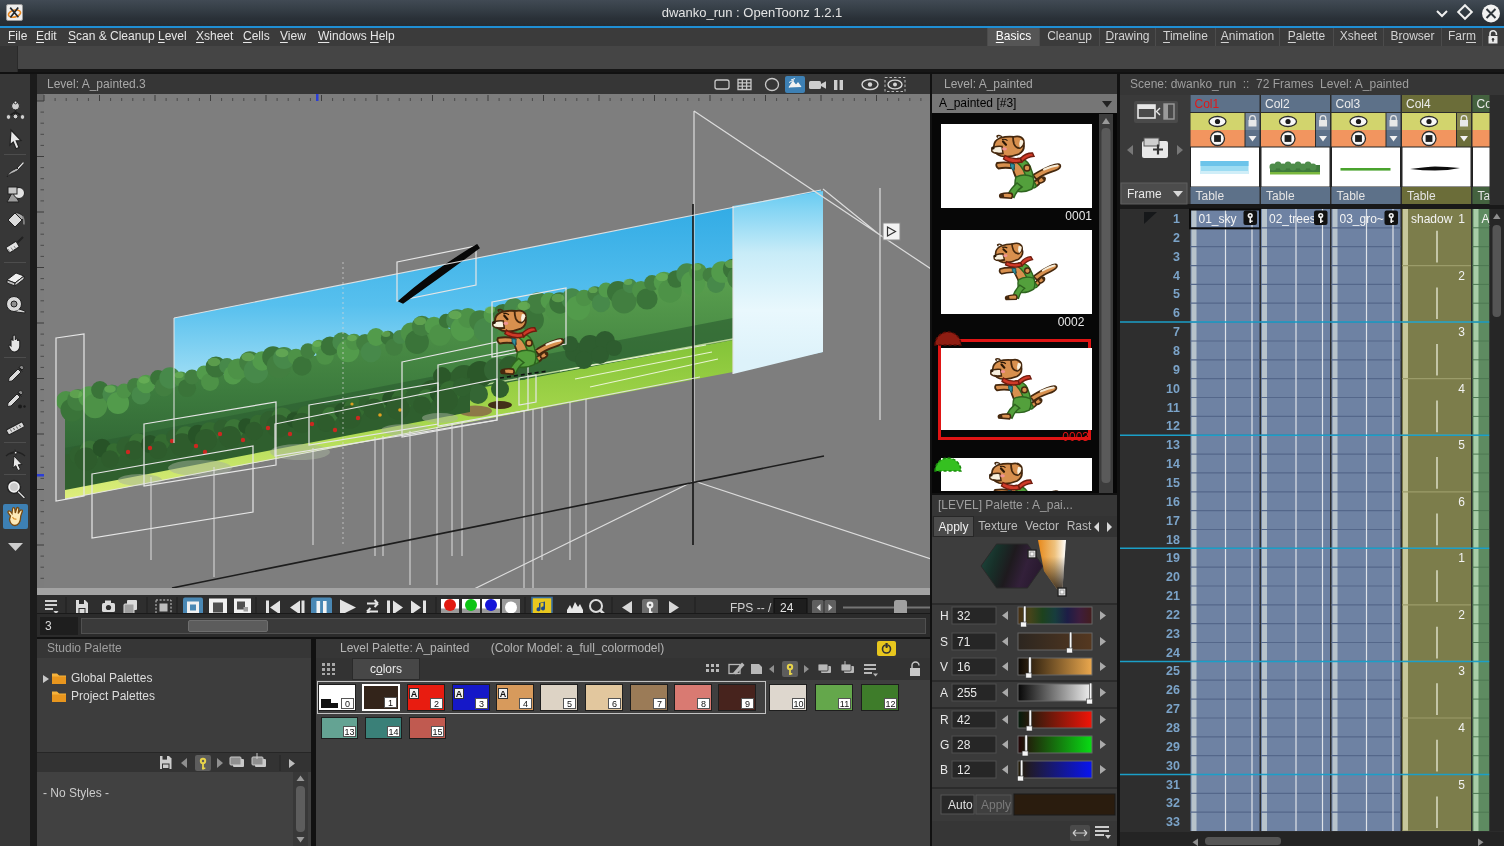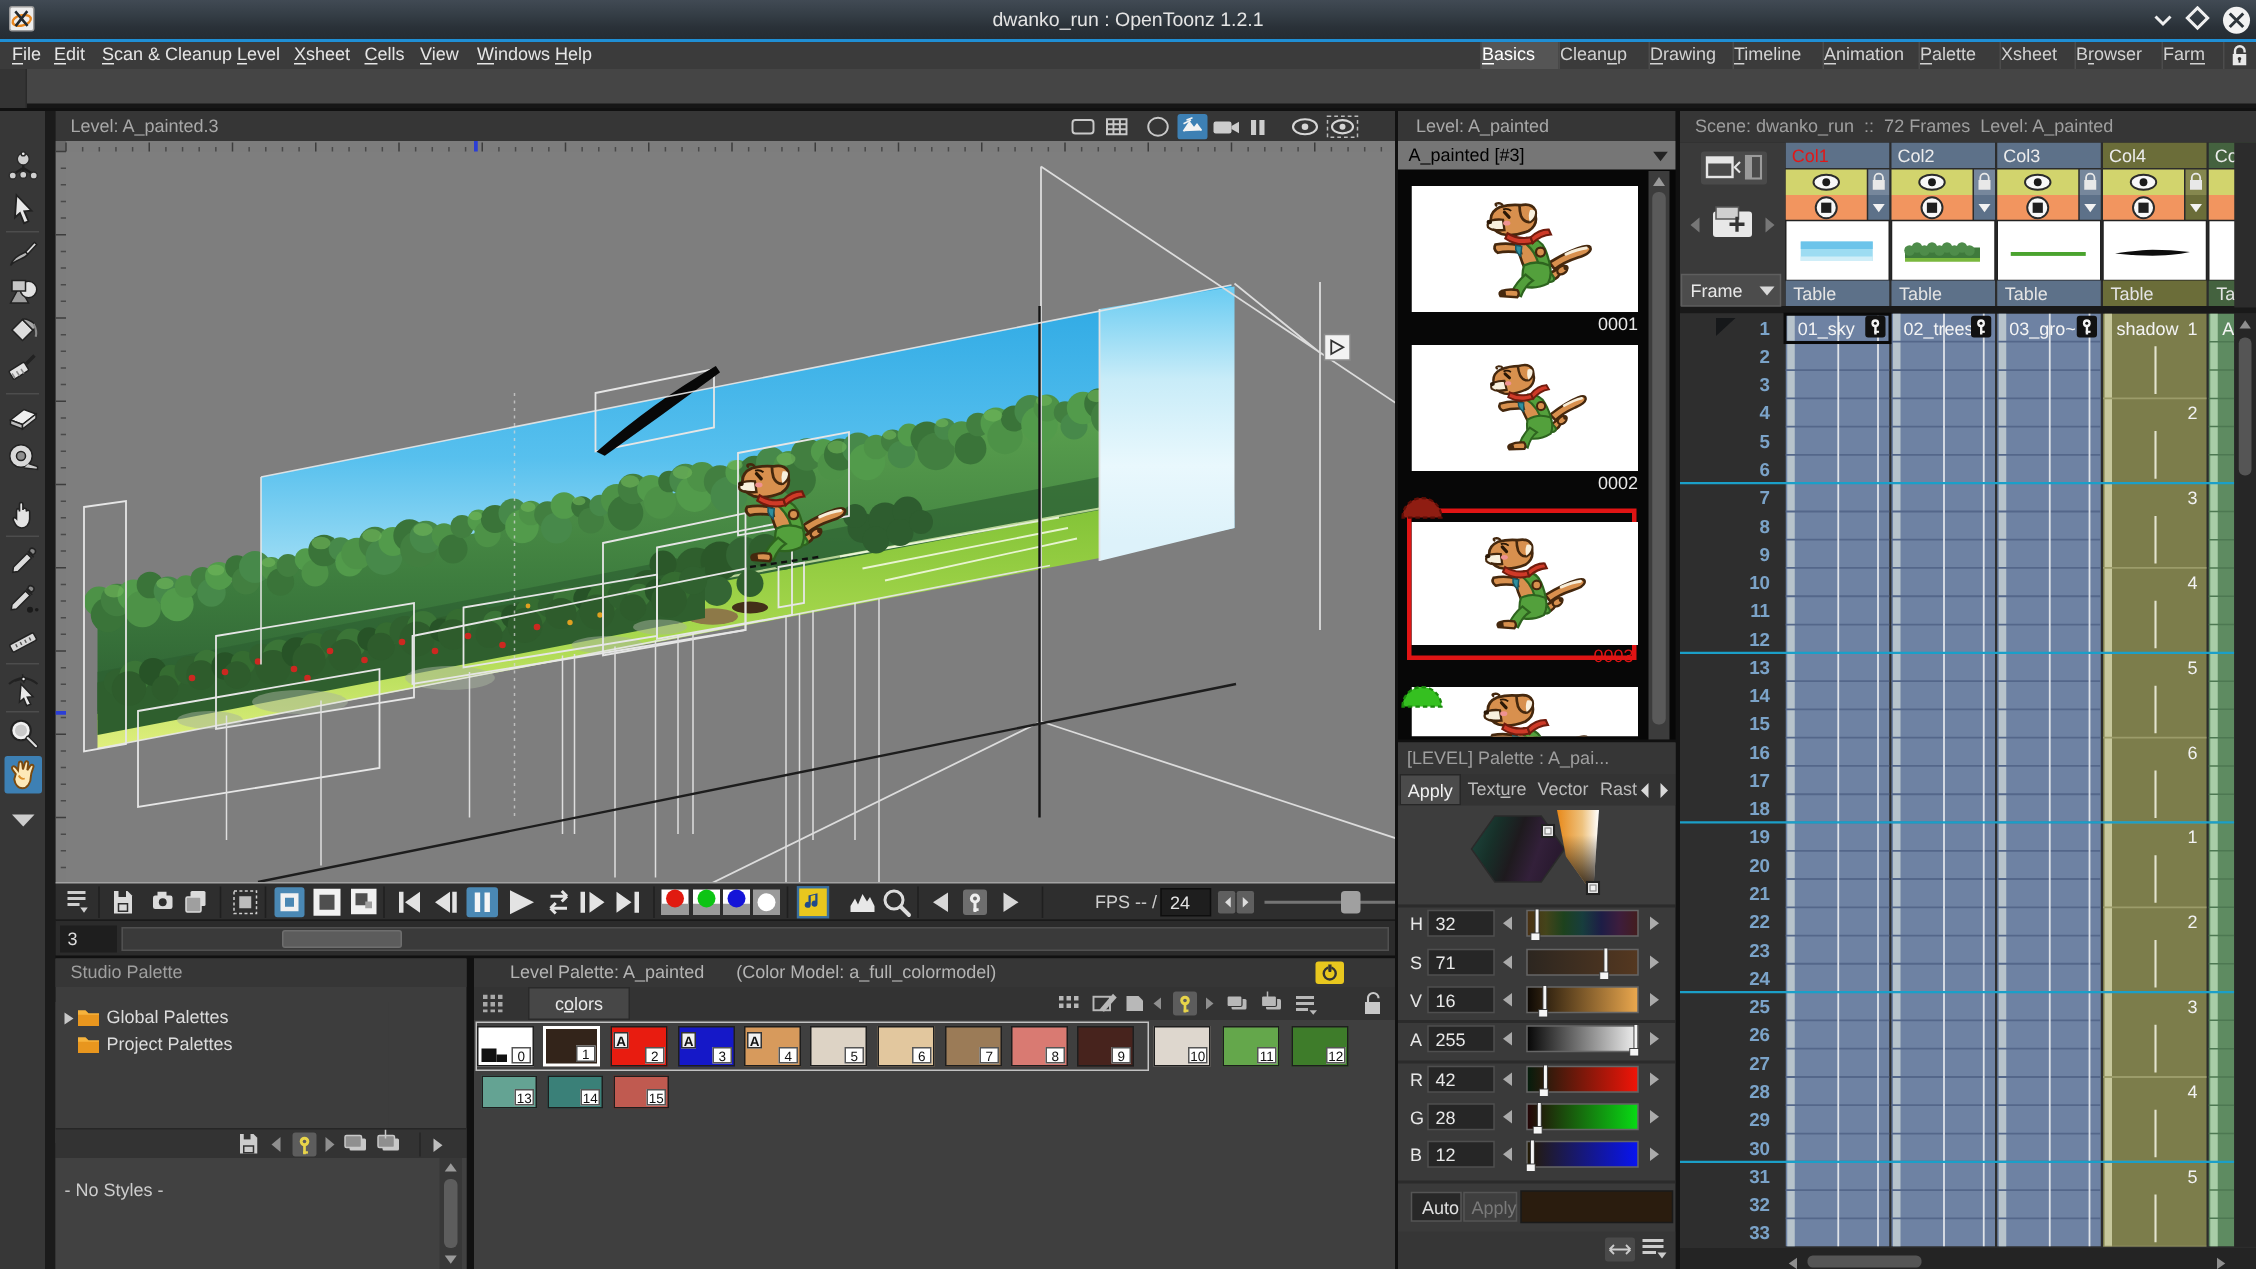--- a/index.html
+++ b/index.html
@@ -9,21 +9,21 @@
   svg { display:block; }
   
   #titlebar { left:0; top:0; width:1504px; height:26px;
     background:linear-gradient(#414a54,#343d45 40%,#2a3138 70%,#252c33); }
   #titlebar .ttl { width:100%; text-align:center; color:#e4e4e4; font-size:13px; line-height:25px; }
   #appicon { left:6px; top:4px; width:17px; height:17px; background:#ededed; border:1px solid #9a9a9a; border-radius:2px; }
   #blueline { left:0; top:26px; width:1504px; height:2px; background:#1f8fd5; }
   #menubar { left:0; top:28px; width:1504px; height:18px; background:#3b3b3b; color:#e6e6e6; font-size:12px; }
   #menubar .m { position:absolute; top:1px; }
   #menubar u { text-decoration:underline; text-underline-offset:2px; }
-  .roomtab { position:absolute; top:0; height:18px; line-height:17px; text-align:left; color:#d2d2d2; font-size:12px; border-left:1px solid #4c4c4c; }
+  .roomtab { position:absolute; top:0; height:18px; line-height:17px; text-align:center; color:#d2d2d2; font-size:12px; border-left:1px solid #4c4c4c; }
   .roomtab.active { background:#555555; color:#fff; }
   #toolrow { left:0; top:46px; width:1504px; height:26px; background:#454545; border-bottom:3px solid #161616; }
   #toolrow .lsq { position:absolute; left:0; top:0; width:18px; height:26px; background:#343434; border-right:1px solid #2a2a2a; }
   
   #tools { left:0; top:74px; width:30px; height:772px; background:#373737; }
   #toolgap { left:30px; top:74px; width:7px; height:772px; background:#1b1b1b; }
   .tool { position:absolute; left:3px; width:25px; height:25px; }
   .tool.sel { background:#3d80b4; border-radius:2px; }
   .tsep { position:absolute; left:4px; width:22px; height:1px; background:#4d4d4d; }
   
@@ -540,21 +540,21 @@
   <g id="rulers">
 <rect x="44" y="94" width="886" height="7" fill="#7d7d7d"></rect>
 <rect x="37" y="101" width="7" height="487" fill="#7d7d7d"></rect>
 <rect x="37" y="94" width="7" height="7" fill="#6a6a6a"></rect>
 <path d="M55.1,98 V101 M66.2,98 V101 M77.3,98 V101 M88.4,98 V101 M110.6,98 V101 M121.7,98 V101 M132.8,98 V101 M143.9,98 V101 M166.1,98 V101 M177.2,98 V101 M188.3,98 V101 M199.4,98 V101 M221.6,98 V101 M232.7,98 V101 M243.8,98 V101 M254.9,98 V101 M277.1,98 V101 M288.2,98 V101 M299.3,98 V101 M310.4,98 V101 M332.6,98 V101 M343.7,98 V101 M354.8,98 V101 M365.9,98 V101 M388.1,98 V101 M399.2,98 V101 M410.3,98 V101 M421.4,98 V101 M443.6,98 V101 M454.7,98 V101 M465.8,98 V101 M476.9,98 V101 M499.1,98 V101 M510.2,98 V101 M521.3,98 V101 M532.4,98 V101 M554.6,98 V101 M565.7,98 V101 M576.8,98 V101 M587.9,98 V101 M610.1,98 V101 M621.2,98 V101 M632.3,98 V101 M643.4,98 V101 M665.6,98 V101 M676.7,98 V101 M687.8,98 V101 M698.9,98 V101 M721.1,98 V101 M732.2,98 V101 M743.3,98 V101 M754.4,98 V101 M776.6,98 V101 M787.7,98 V101 M798.8,98 V101 M809.9,98 V101 M832.1,98 V101 M843.2,98 V101 M854.3,98 V101 M865.4,98 V101 M887.6,98 V101 M898.7,98 V101 M909.8,98 V101 M920.9,98 V101 M40.5,112.1 H44 M40.5,123.2 H44 M40.5,134.3 H44 M40.5,145.4 H44 M40.5,167.6 H44 M40.5,178.7 H44 M40.5,189.8 H44 M40.5,200.9 H44 M40.5,223.1 H44 M40.5,234.2 H44 M40.5,245.3 H44 M40.5,256.4 H44 M40.5,278.6 H44 M40.5,289.7 H44 M40.5,300.8 H44 M40.5,311.9 H44 M40.5,334.1 H44 M40.5,345.2 H44 M40.5,356.3 H44 M40.5,367.4 H44 M40.5,389.6 H44 M40.5,400.7 H44 M40.5,411.8 H44 M40.5,422.9 H44 M40.5,445.1 H44 M40.5,456.2 H44 M40.5,467.3 H44 M40.5,478.4 H44 M40.5,500.6 H44 M40.5,511.7 H44 M40.5,522.8 H44 M40.5,533.9 H44 M40.5,556.1 H44 M40.5,567.2 H44 M40.5,578.3 H44" stroke="#4a4a4a" stroke-width="1" fill="none"></path>
 <path d="M44.0,95 V101 M99.5,95 V101 M155.0,95 V101 M210.5,95 V101 M266.0,95 V101 M321.5,95 V101 M377.0,95 V101 M432.5,95 V101 M488.0,95 V101 M543.5,95 V101 M599.0,95 V101 M654.5,95 V101 M710.0,95 V101 M765.5,95 V101 M821.0,95 V101 M876.5,95 V101 M37,101.0 H44 M37,156.5 H44 M37,212.0 H44 M37,267.5 H44 M37,323.0 H44 M37,378.5 H44 M37,434.0 H44 M37,489.5 H44 M37,545.0 H44" stroke="#3d3d3d" stroke-width="1" fill="none"></path>
 <rect x="316" y="94" width="2.5" height="7" fill="#2b3ed6"></rect>
 <rect x="37" y="474" width="7" height="2.5" fill="#2b3ed6"></rect>
 </g>
 </svg>
-<div id="playbar" class="abs" style="left:37px;top:588px;width:893px;height:25px;background:#2e2e2e;border-top:1px solid #a3a3a3">
+<div id="playbar" class="abs" style="left:37px;top:588px;width:893px;height:25px;background:#2e2e2e;border-top:7px solid #a3a3a3">
 <svg width="893" height="25" viewBox="0 0 893 25">
   <g stroke="#1f1f1f">
         <path d="M29,2 V23 M110,2 V23 M140,2 V23 M219,2 V23 M399,2 V23 M488,2 V23 M575,2 V23 M658,2 V23"></path>
       </g>
   <g fill="#cfcfcf">
     <rect x="8" y="5" width="12" height="2"></rect>
         <rect x="8" y="9" width="12" height="2"></rect>
         <rect x="8" y="13" width="8" height="2"></rect>
     <path d="M16.5,16 h5 l-2.5,3.5 z"></path>
   </g>
@@ -830,21 +830,21 @@
       <rect width="151" height="84" fill="#fff"></rect>
       <use href="#dog" x="50" y="11" width="71" height="64"></use>
     </svg>
   <div class="abs" style="left:118px;top:135px;width:42px;height:14px;color:#e8e8e8;font-size:12px;text-align:right">0001</div>
   <svg class="abs" style="left:9px;top:156px" width="151" height="84" viewBox="0 0 151 84">
       <rect width="151" height="84" fill="#fff"></rect>
       <g transform="rotate(-6 75 42)">
         <use href="#dog" x="54" y="6" width="64" height="70" preserveAspectRatio="none"></use>
       </g>
     </svg>
-  <div class="abs" style="left:118px;top:241px;width:42px;height:14px;color:#e8e8e8;font-size:12px;text-align:right">0002</div>
+  <div class="abs" style="left:118px;top:241px;width:42px;height:14px;color:#e8e8e8;font-size:12px;text-align:center">0002</div>
   <div class="abs" style="left:6px;top:265px;width:153px;height:101px;border:3px solid #e01414"></div>
   <svg class="abs" style="left:9px;top:274px" width="151" height="82" viewBox="0 0 151 82">
       <rect width="151" height="82" fill="#fff"></rect>
       <use href="#dog" x="49" y="7" width="68" height="68" preserveAspectRatio="none"></use>
     </svg>
   <div class="abs" style="left:115px;top:356px;width:42px;height:14px;color:#e01414;font-size:12px;text-align:right">0003</div>
   <svg class="abs" style="left:9px;top:384px" width="151" height="33" viewBox="0 0 151 33">
       <rect width="151" height="33" fill="#fff"></rect>
       <use href="#dog" x="48" y="4" width="71" height="64"></use>
     </svg>

